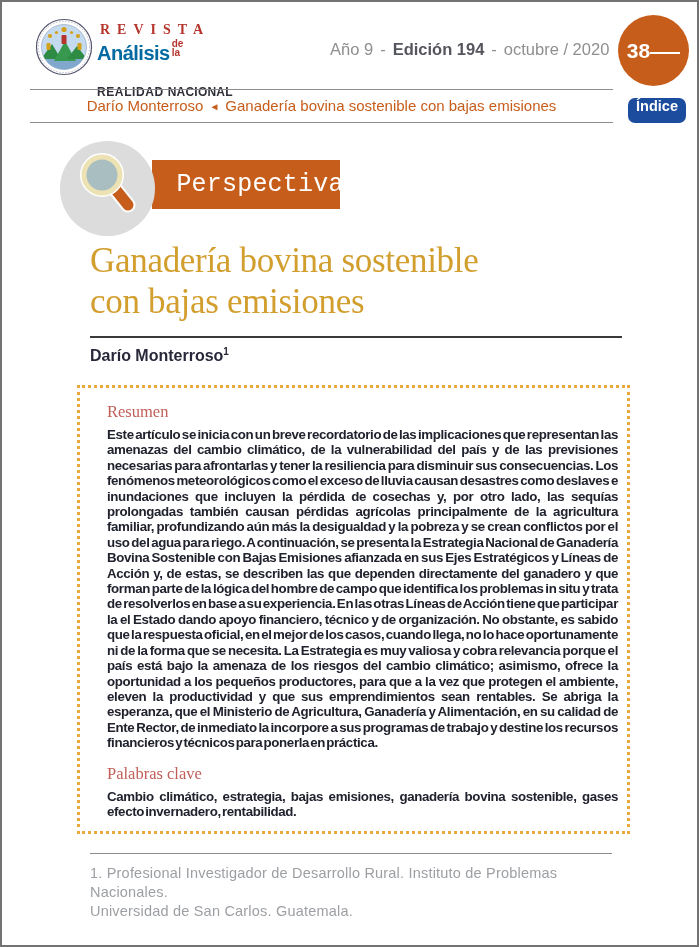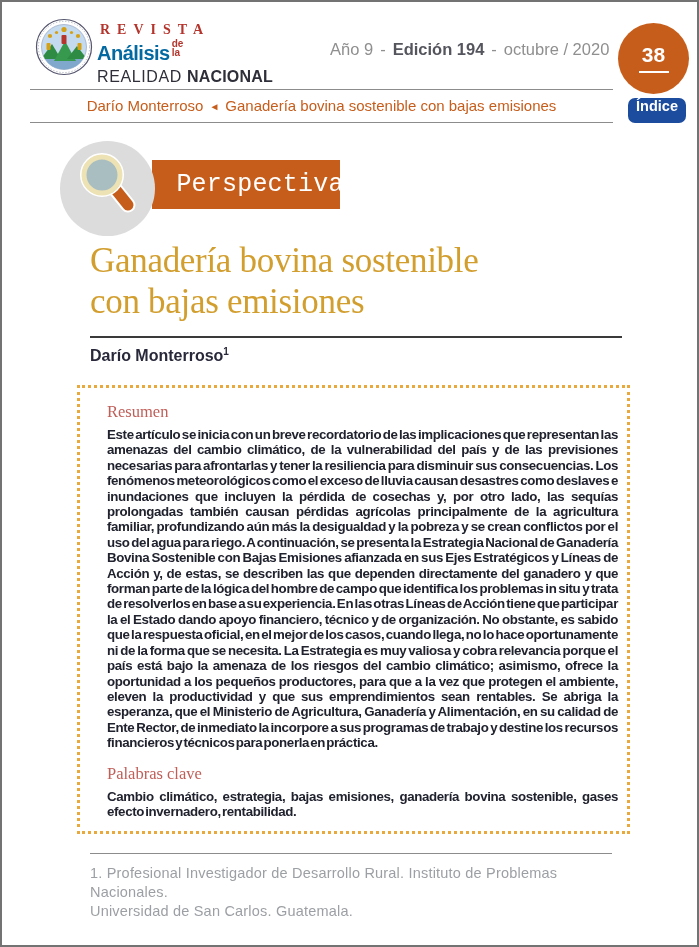--- a/index.html
+++ b/index.html
@@ -9,32 +9,32 @@
     position:relative; width:699px; height:947px; margin:0 auto;
     background:#ffffff; border:2px solid #737373; overflow:hidden;
   }
   
   .seal { position:absolute; left:33px; top:16px; width:58px; height:58px; }
   .logo-text { position:absolute; left:95px; top:20px; }
   .logo-revista { font-family:"Liberation Serif", serif; color:#b5352c; font-size:14px; letter-spacing:7px; font-weight:bold; margin-left:3px; }
   .logo-analisis-row { display:flex; align-items:flex-start; margin-top:1px; }
   .logo-analisis { color:#0369a1; font-size:20px; font-weight:bold; letter-spacing:-0.5px; line-height:28px; }
   .logo-dela { display:inline-block; margin-left:2px; color:#b5352c; font-size:10px; font-weight:bold; line-height:9px; text-align:left; }
-  .logo-realidad { color:#2f2f3a; font-size:16px; letter-spacing:0.6px; margin-top:1px; }
+  .logo-realidad { color:#2f2f3a; font-size:12px; letter-spacing:0.6px; margin-top:18px;font-weight:bold; }
   .logo-realidad b { letter-spacing:0.2px; }
   .issue-meta {
     position:absolute; left:328px; top:38px; width:282px;
     display:flex; gap:7px; align-items:baseline; white-space:nowrap;
     font-size:16.5px; color:#8f8f8f;
   }
   .issue-meta .bold { font-weight:bold; color:#55555e; }
   .page-badge {
-    position:absolute; left:616px; top:21px; width:71px; height:71px;
+    position:absolute; left:616px; top:13px; width:71px; height:71px;
     background:#c75d1b; border-radius:50%;
-    display:flex; flex-direction:column; align-items:center; justify-content:center;
+    display:flex; flex-direction:row; align-items:center; justify-content:center;
   }
   .page-badge .num { color:#fff; font-weight:bold; font-size:21px; line-height:22px; }
   .page-badge .rule { width:30px; height:2px; background:#fff; margin-top:5px; }
   .indice-btn {
     position:absolute; left:626px; top:96px; width:58px; height:25px;
     background:#1c4c9e; border:none; border-radius:7px;
     color:#fff; font-weight:bold; font-size:14.5px; font-family:"Liberation Sans", sans-serif;
     display:flex; align-items:flex-start; justify-content:center; cursor:pointer;
   }
   

